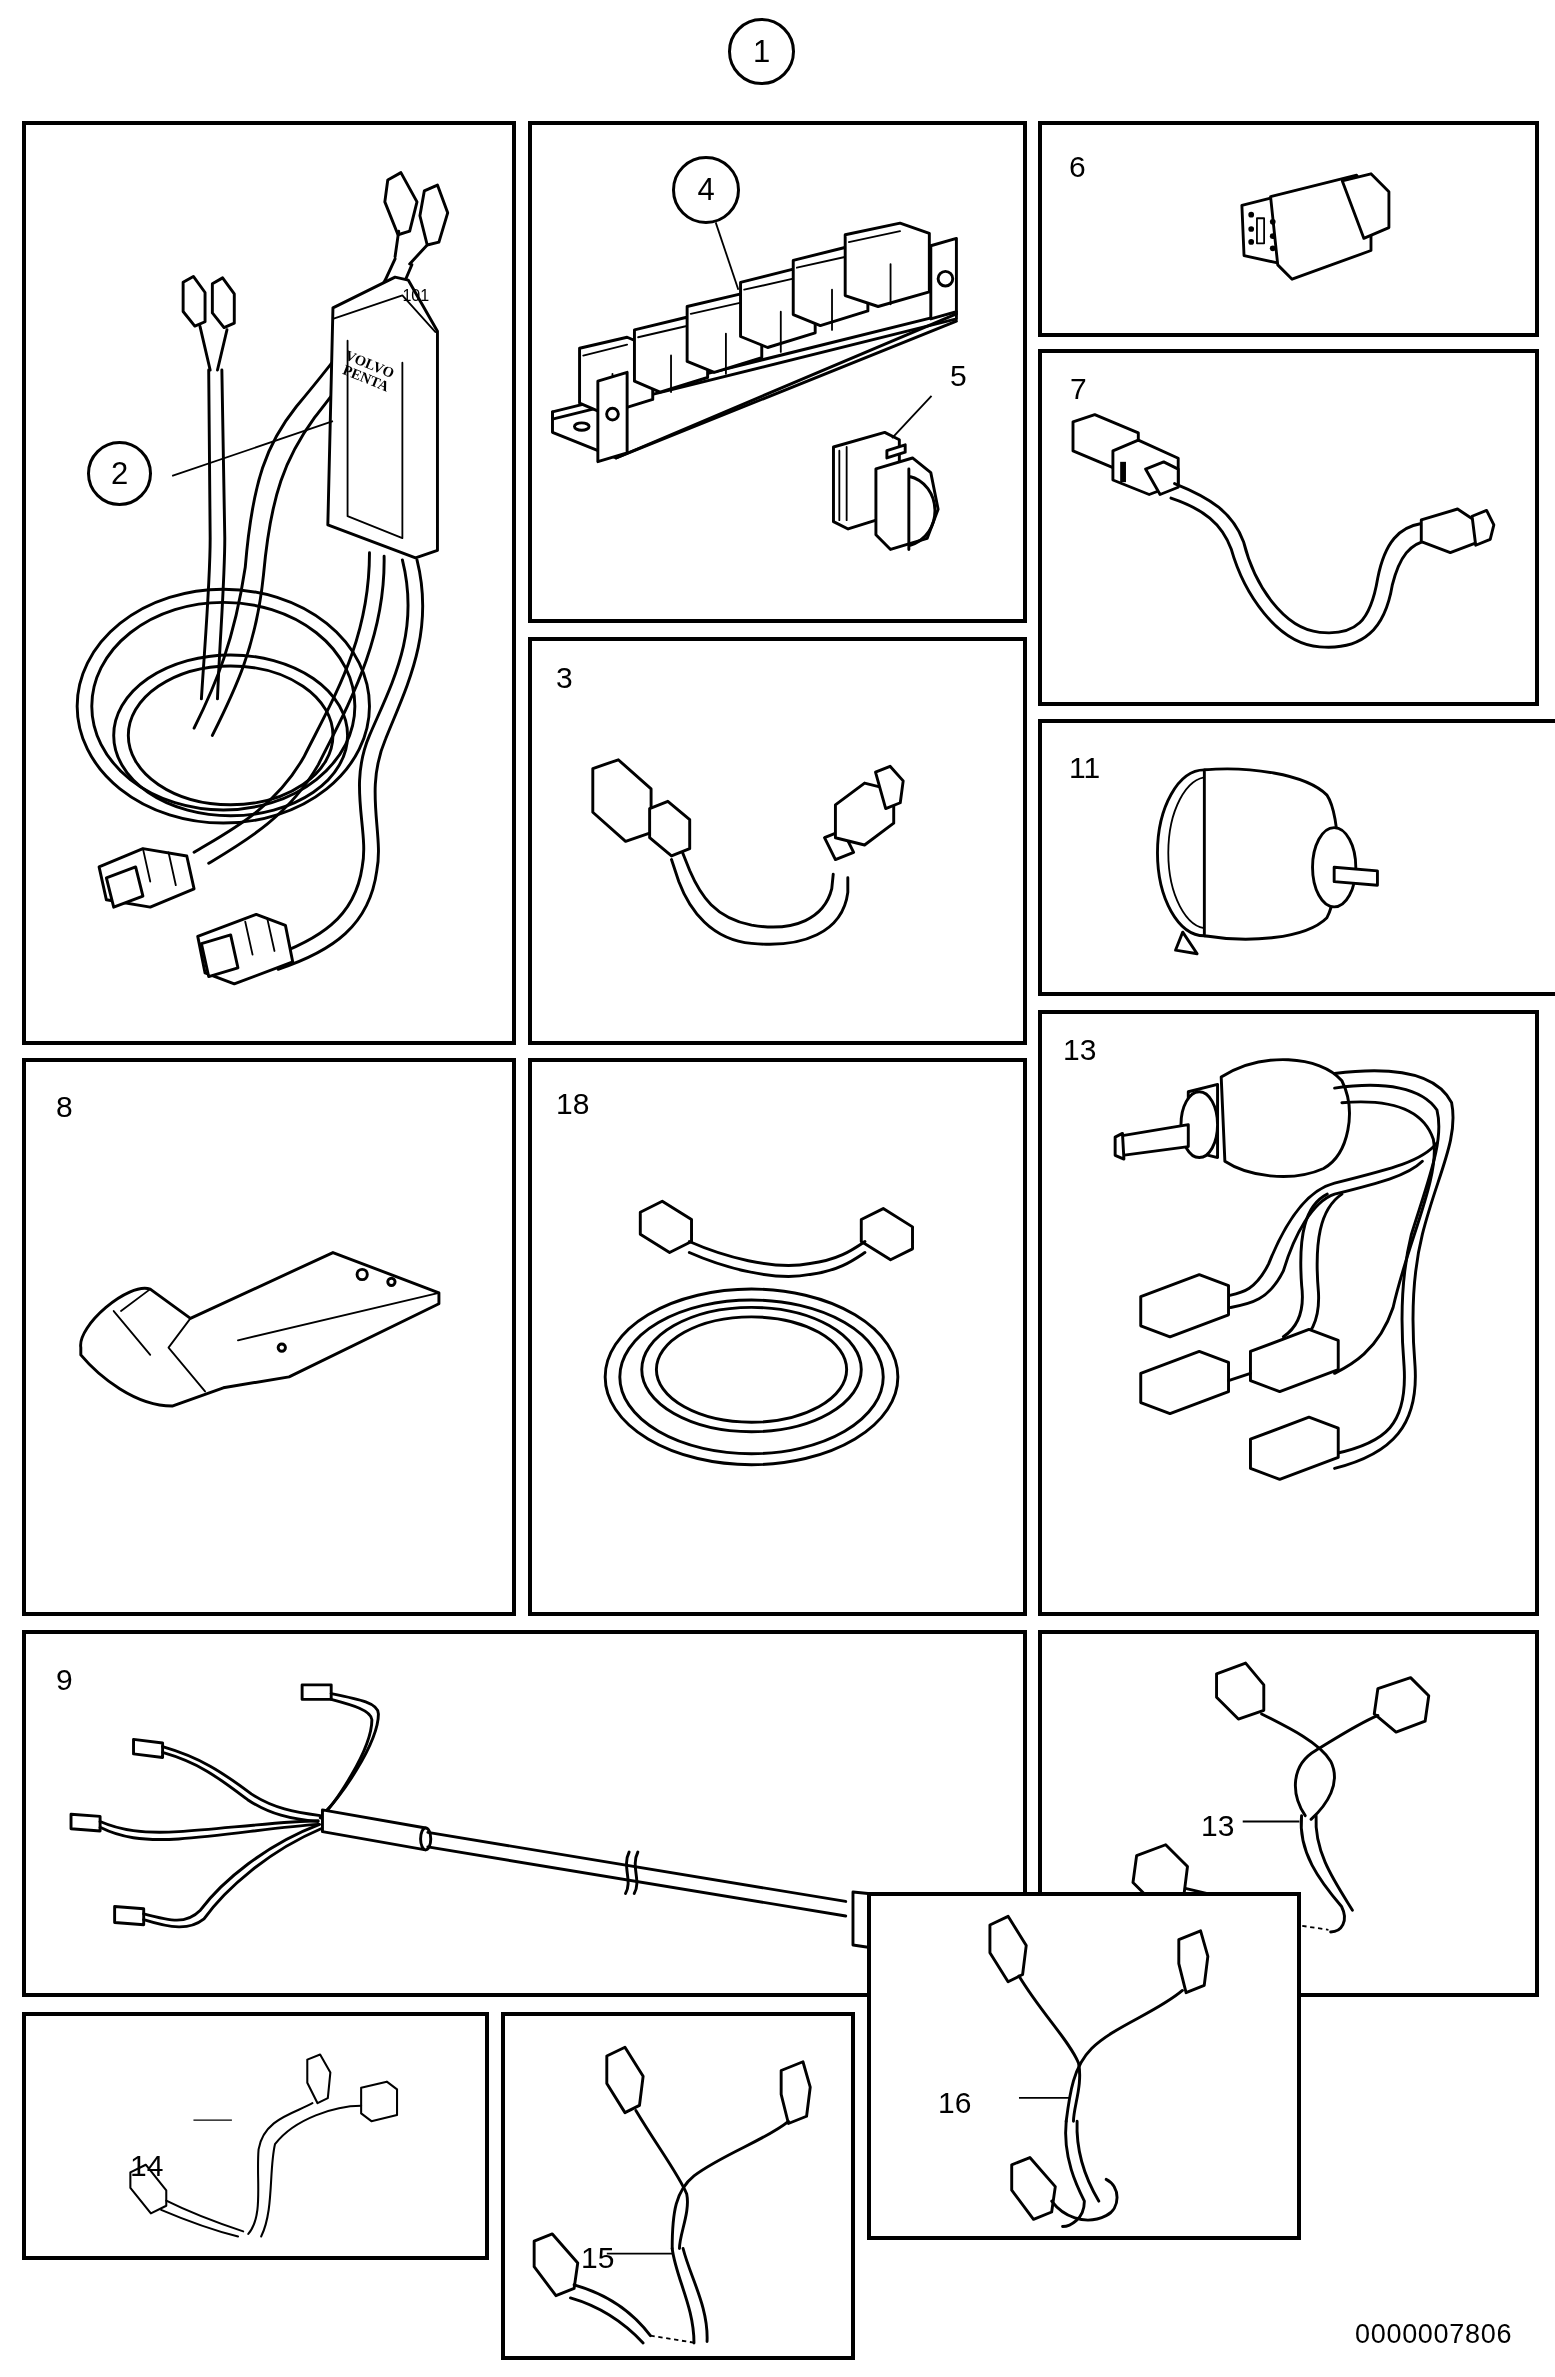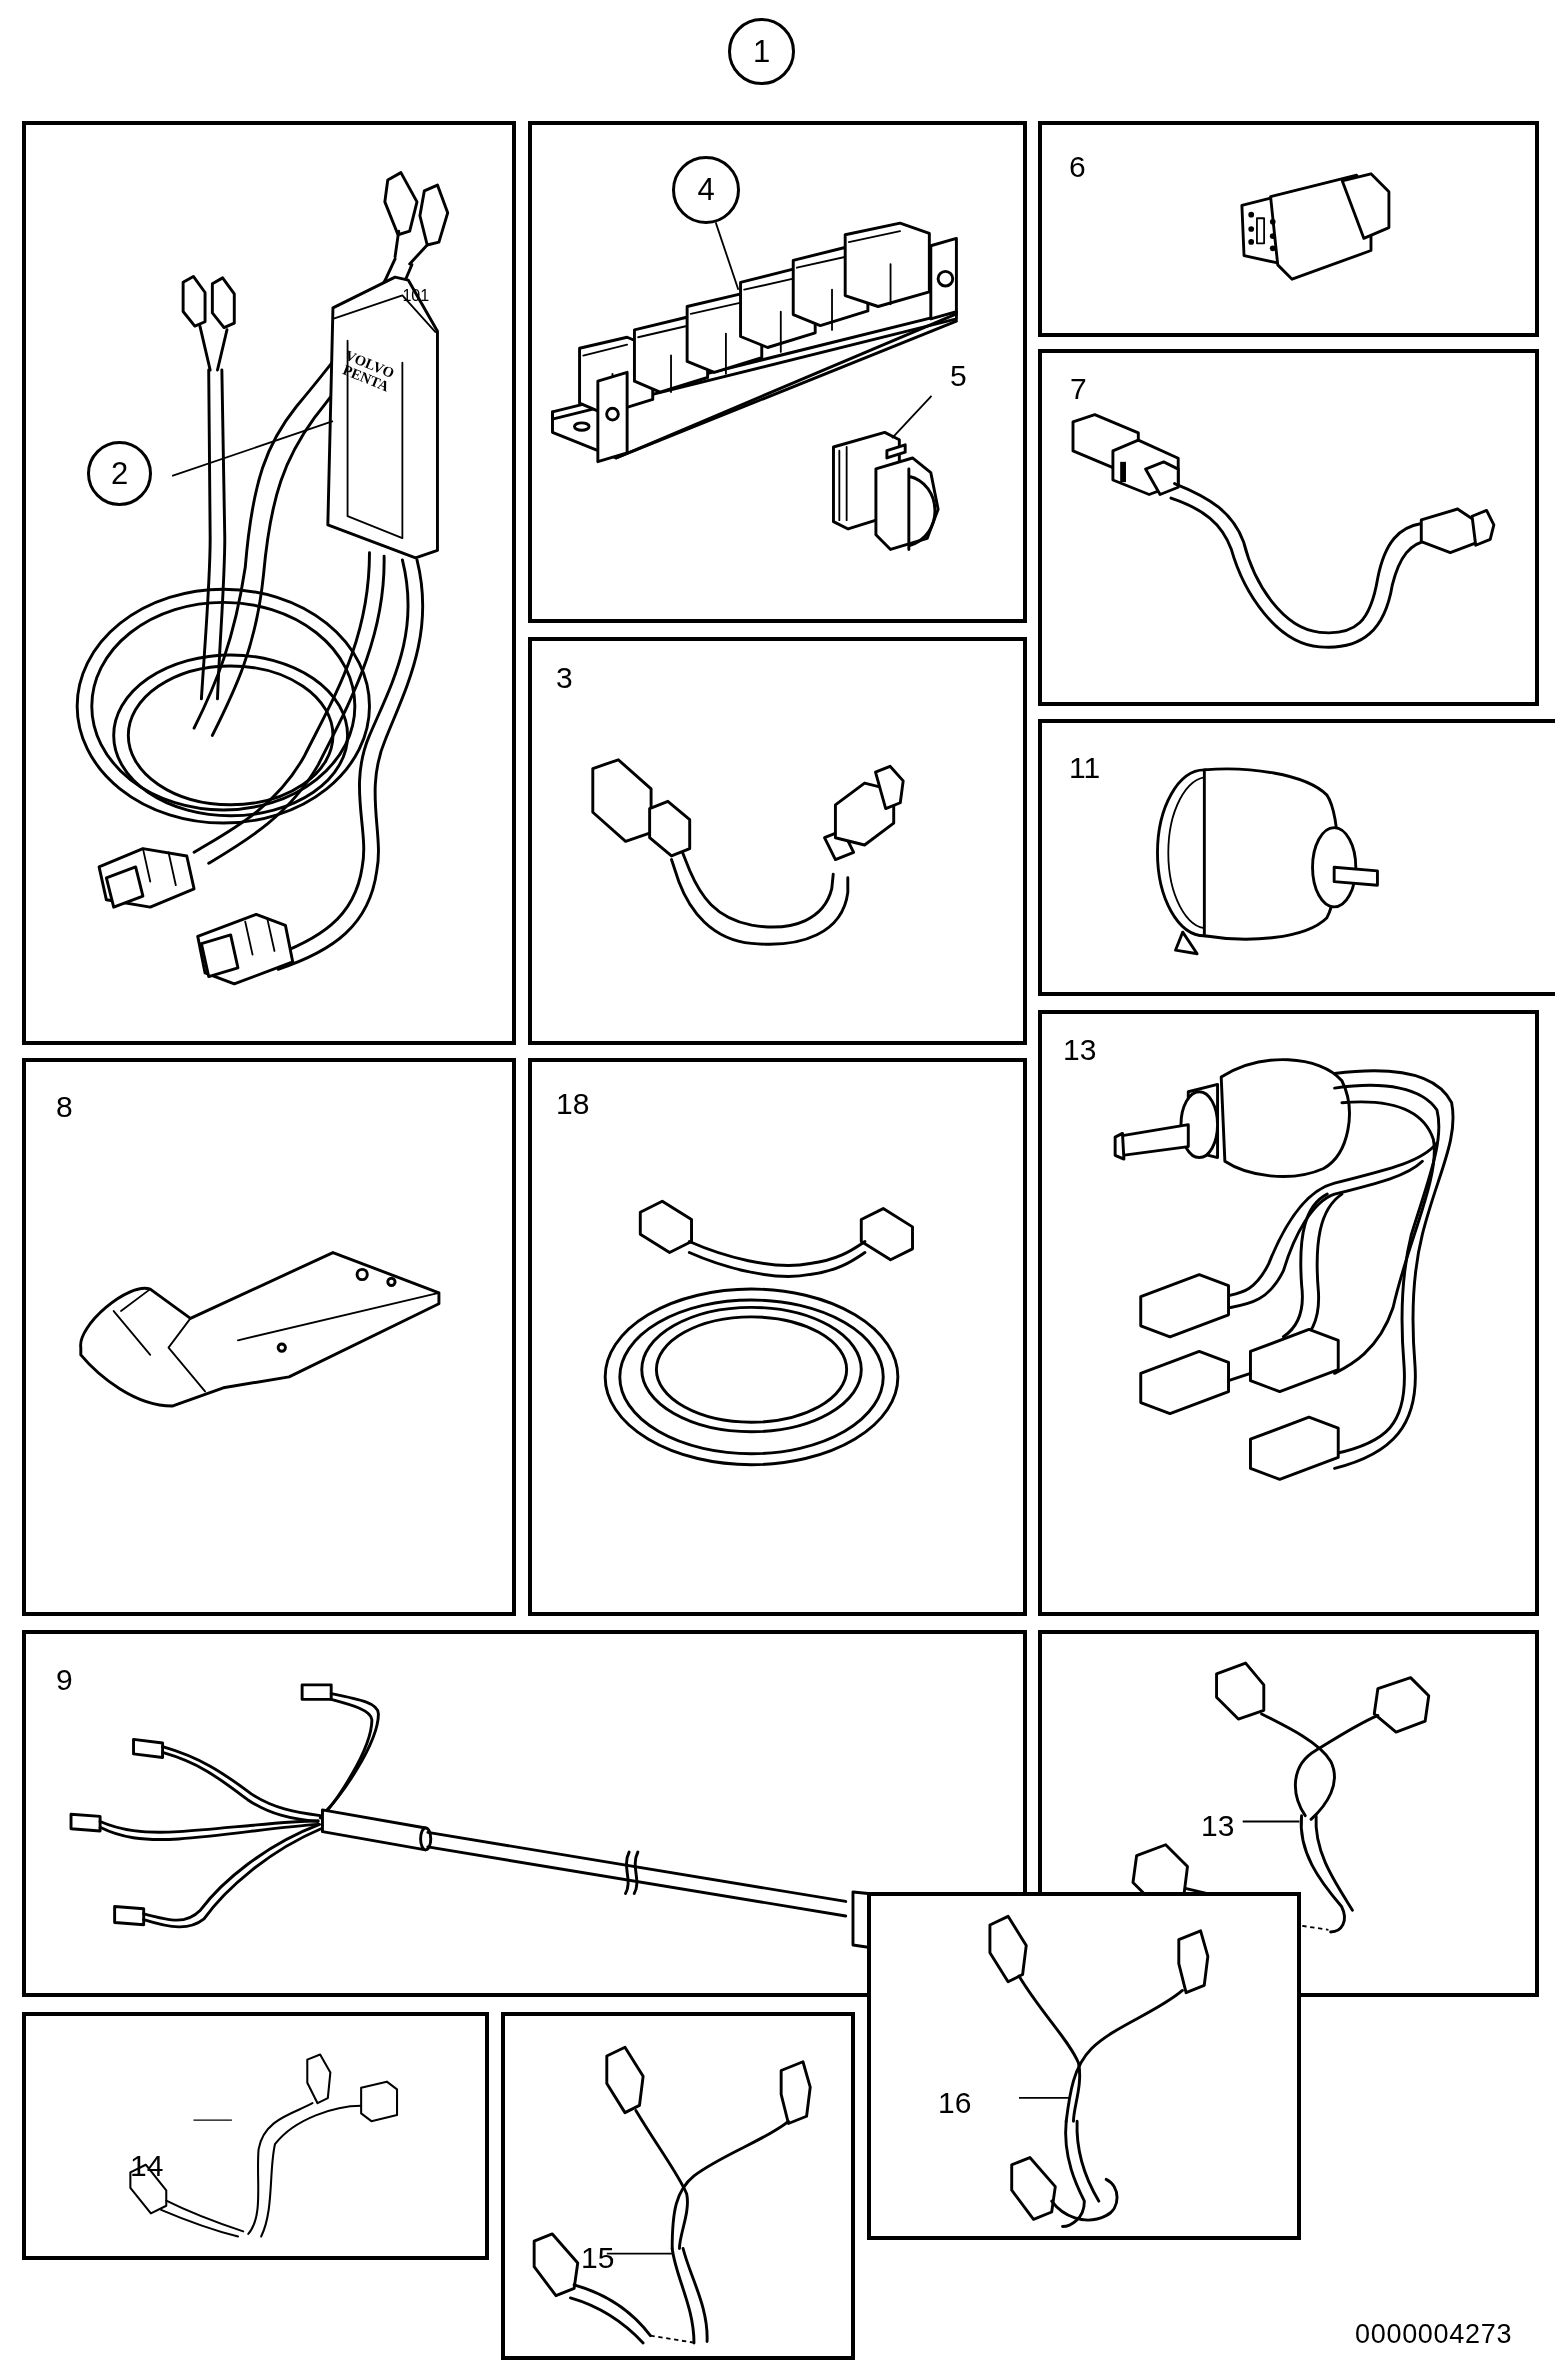--- a/index.html
+++ b/index.html
@@ -319,14 +319,14 @@
     <path class="ln" d="M180 110 C210 160, 250 200, 262 230 C268 260, 255 290, 255 310"></path>
     <path class="ln" d="M405 130 C370 160, 310 180, 280 210 C255 235, 250 270, 245 310"></path>
     <path class="ln" d="M245 310 C240 360, 260 400, 270 420 C270 445, 250 455, 240 455"></path>
     <path class="ln" d="M260 310 C258 360, 278 400, 290 420"></path>
     <path class="ln" d="M225 420 C240 440, 270 455, 300 440 C320 430, 320 400, 300 390"></path>
     <path class="lead" d="M180 278 L250 278"></path>
   </svg>
   <div class="plabel" style="left:67px; top:192px;">16</div>
 </div>
 
-<div class="docnum" style="left:1355px; top:2319px;">0000004273</div>
+<div class="docnum" style="left:1355px; top:2319px;">0000007806</div>
 
 
 </body></html>

